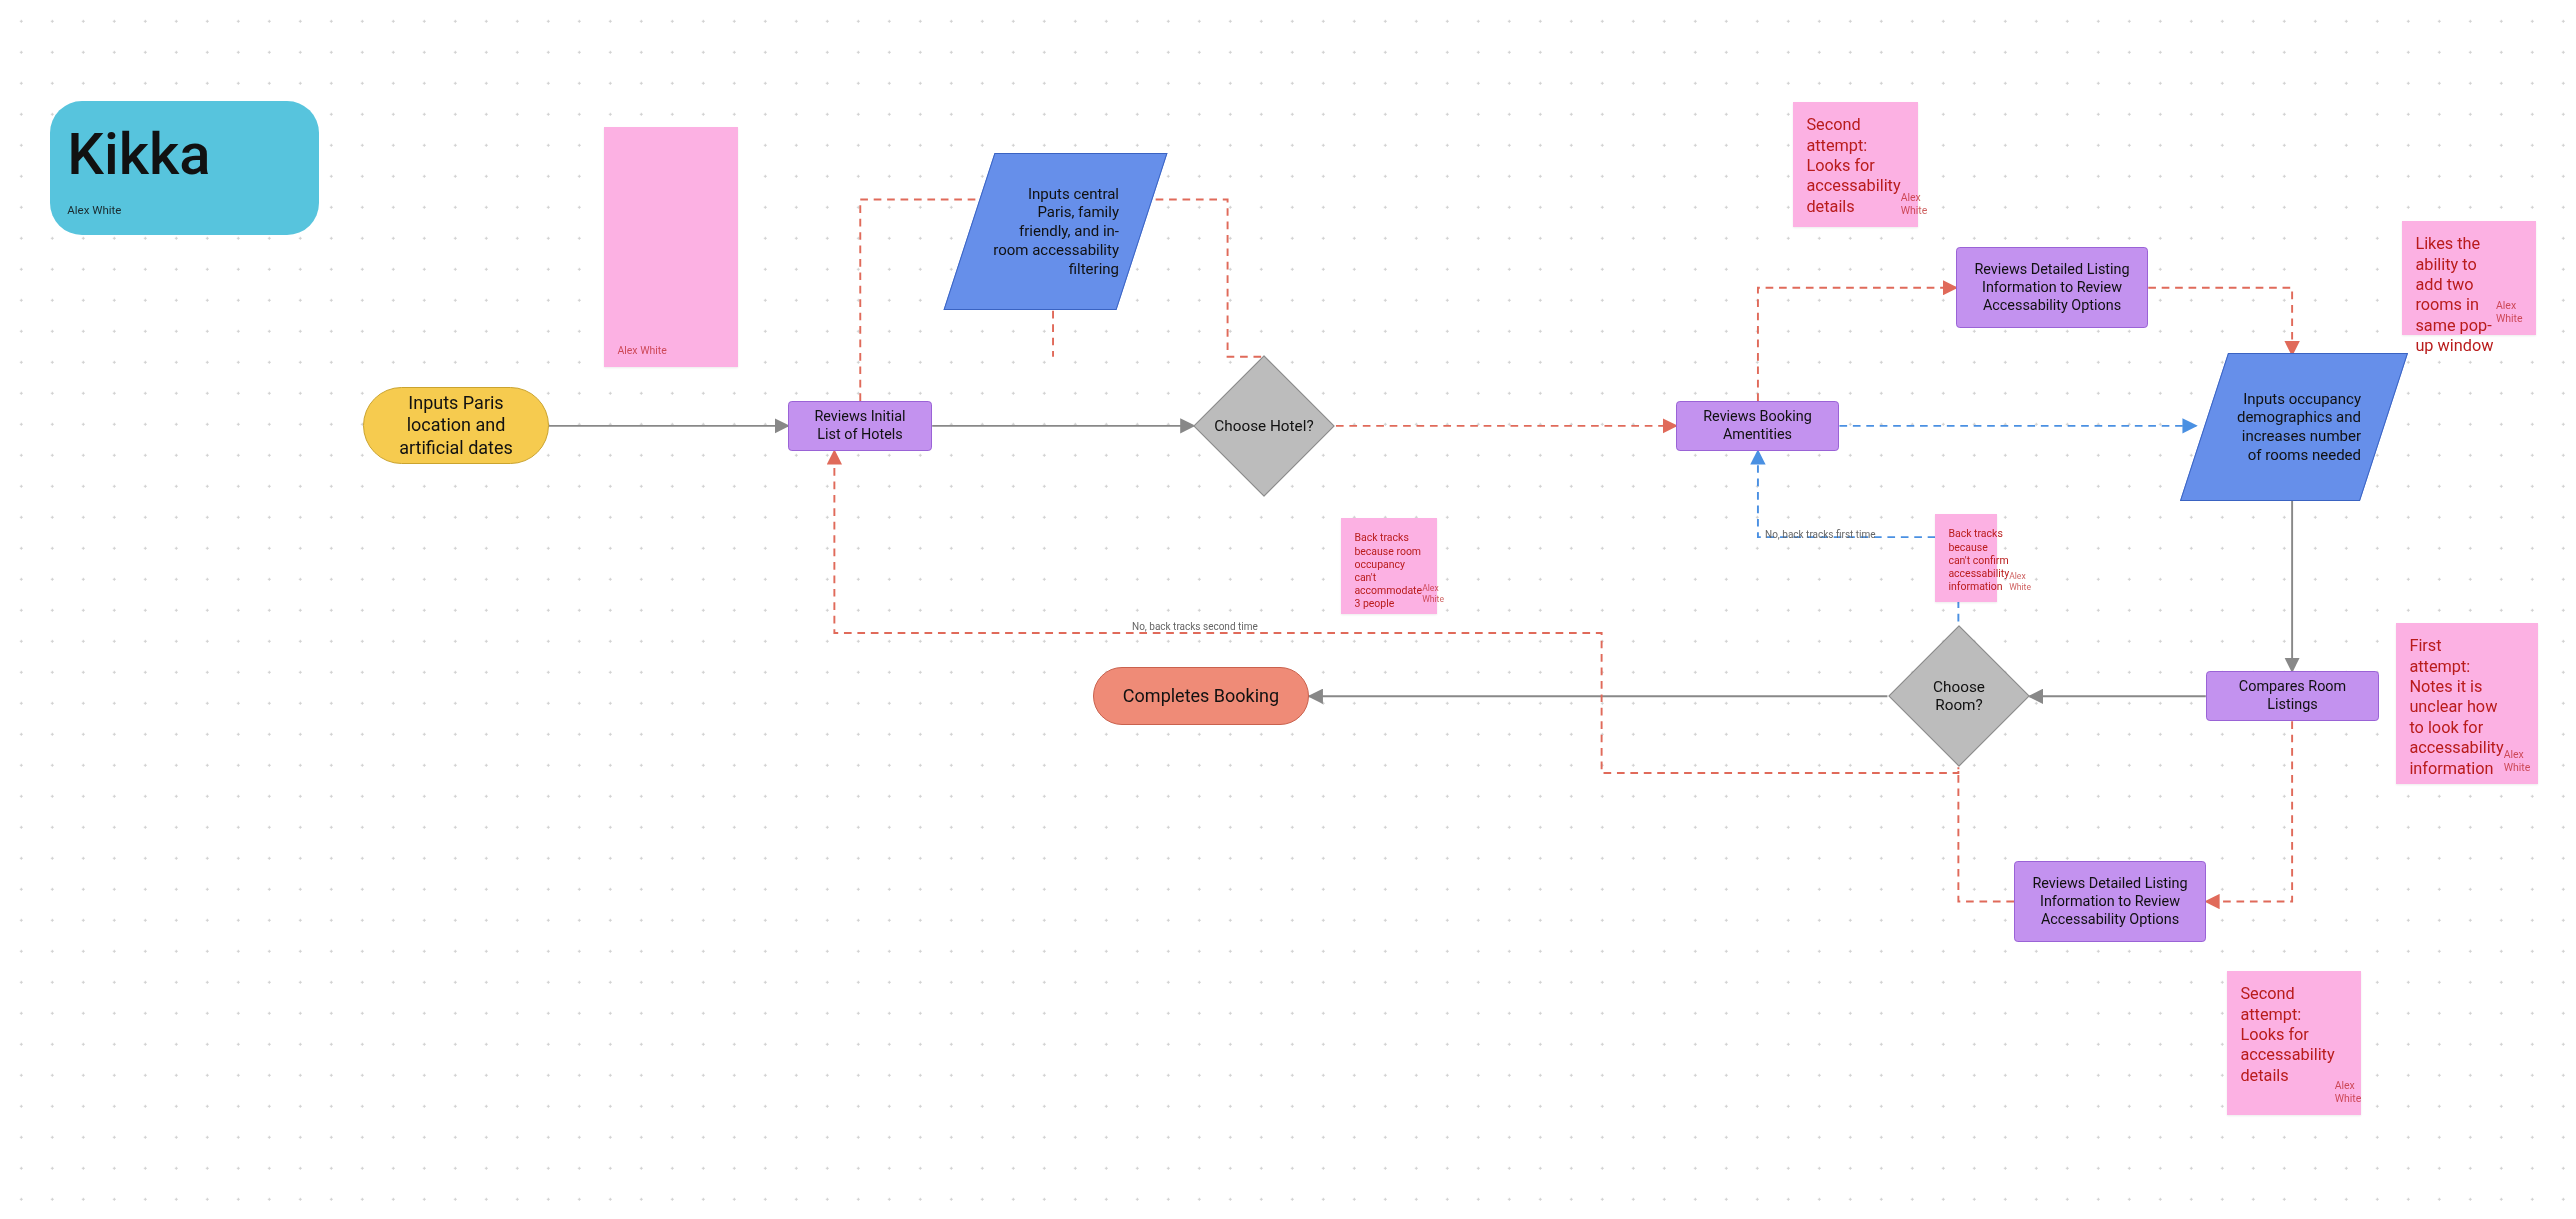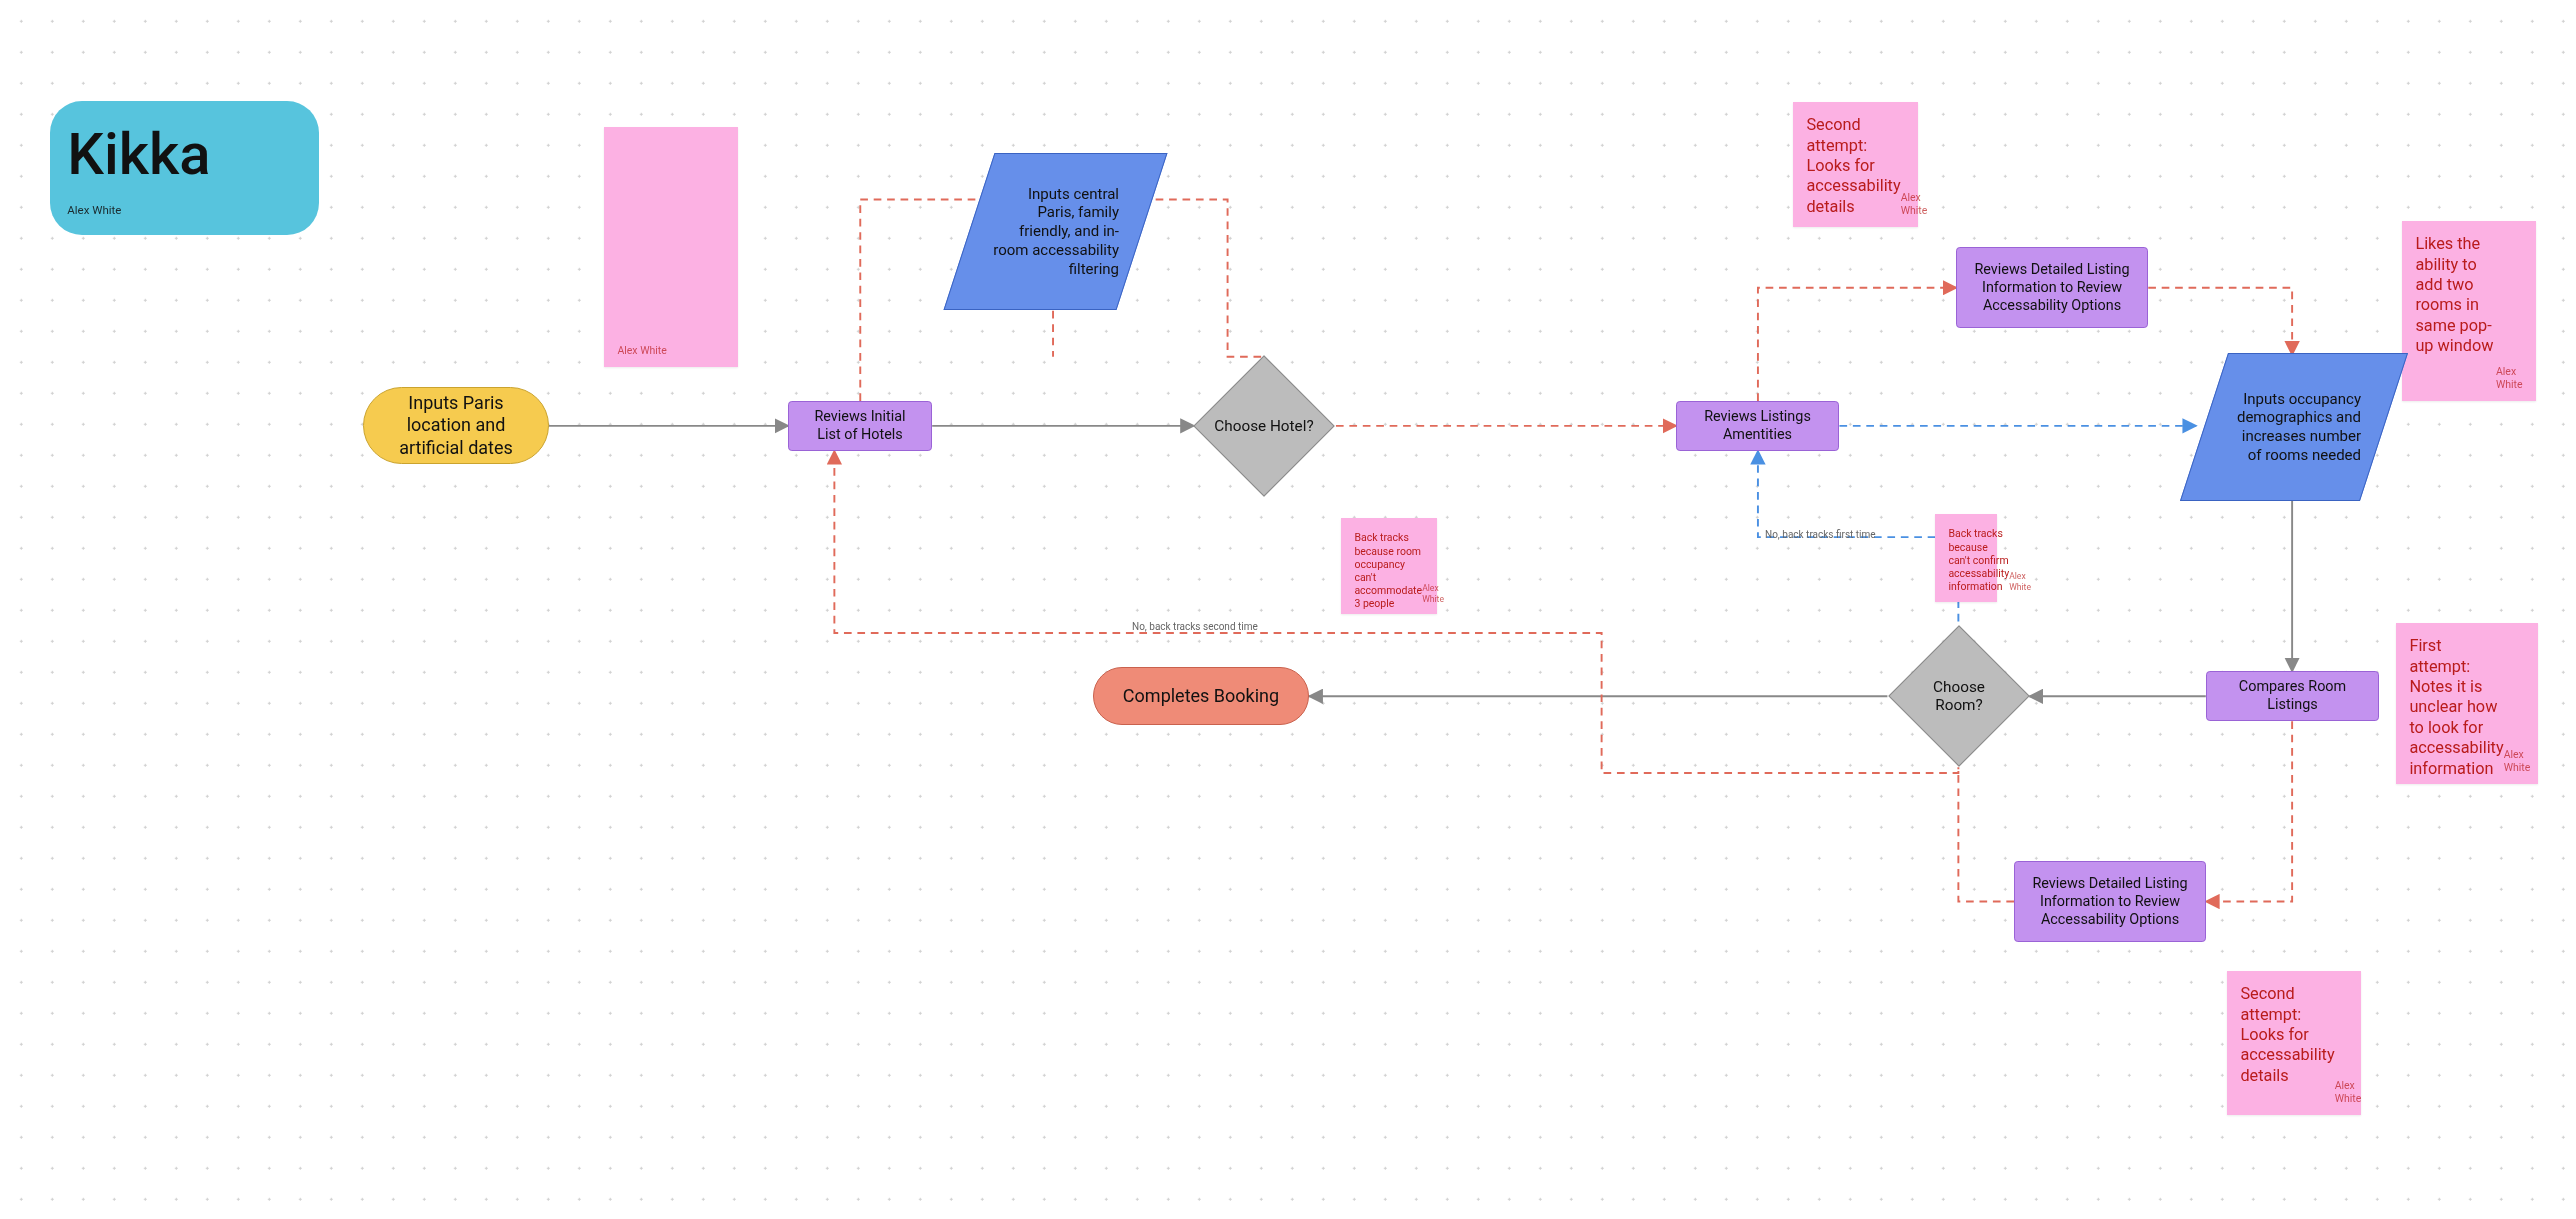--- a/index.html
+++ b/index.html
@@ -179,21 +179,21 @@
 
   <div class="node sticky" style="left:604px; top:127px; width:134px; height:240px; white-space:pre-line;">
     <span class="auth">Alex White</span>
   </div>
 
   <div class="node sticky" style="left:1793px; top:102px; width:125px; height:125px;">
     <span>Second attempt: Looks for accessability details</span>
     <span class="auth">Alex White</span>
   </div>
 
-  <div class="node sticky" style="left:2402px; top:221px; width:134px; height:180px;">
+  <div class="node sticky" style="left:2402px; top:221px; width:134px; height:114px;">
     <span>Likes the ability to add two rooms in same pop-up window</span>
     <span class="auth">Alex White</span>
   </div>
 
   <div class="node sticky small" style="left:1341px; top:518px; width:96px; height:96px;">
     <span>Back tracks because room occupancy can't accommodate 3 people</span>
     <span class="auth">Alex White</span>
   </div>
 
   <div class="node sticky small" style="left:1935px; top:514px; width:62px; height:88px;">
@@ -223,21 +223,21 @@
     <div class="para"></div>
     <div class="para-label">Inputs central Paris, family friendly, and in-room accessability filtering</div>
   </div>
 
   <div class="diamond-wrap" style="left:1214px; top:376px; width:100px; height:100px;">
     <div class="diamond"></div>
     <div class="diamond-label">Choose Hotel?</div>
   </div>
 
   <div class="node proc" style="left:1676px; top:401px; width:163px; height:50px;">
-    <span>Reviews Listings Amentities</span>
+    <span>Reviews Booking Amentities</span>
   </div>
 
   <div class="node proc" style="left:1956px; top:247px; width:192px; height:81px;">
     <span>Reviews Detailed Listing Information to Review Accessability Options</span>
   </div>
 
   <div class="para-wrap" style="left:2204px; top:353px; width:180px; height:148px;">
     <div class="para"></div>
     <div class="para-label">Inputs occupancy demographics and increases number of rooms needed</div>
   </div>

